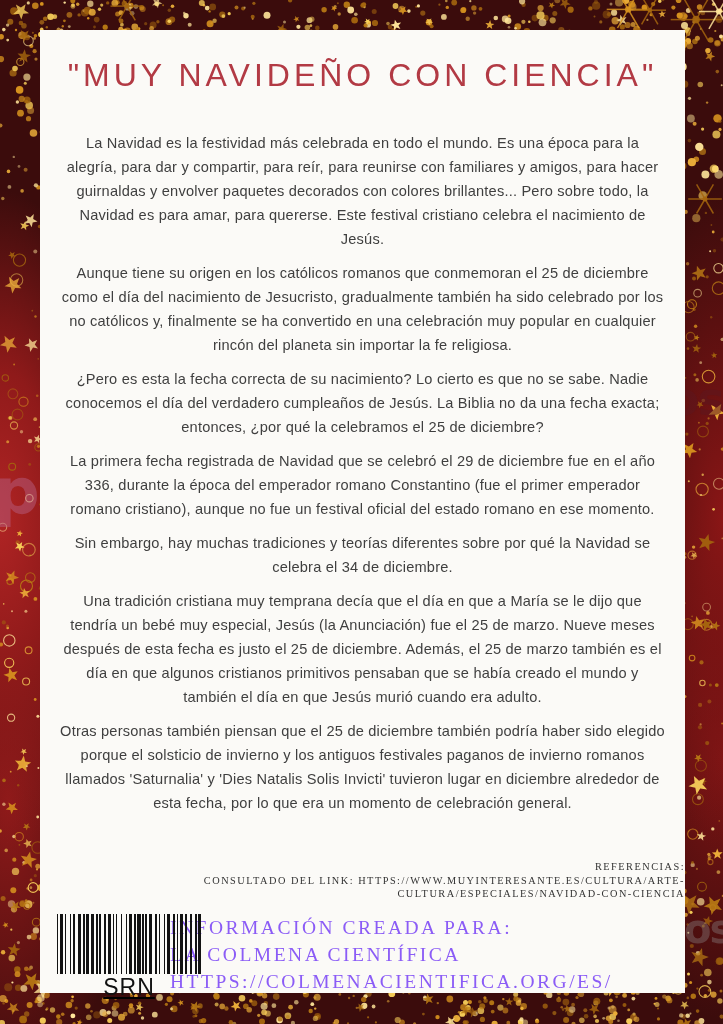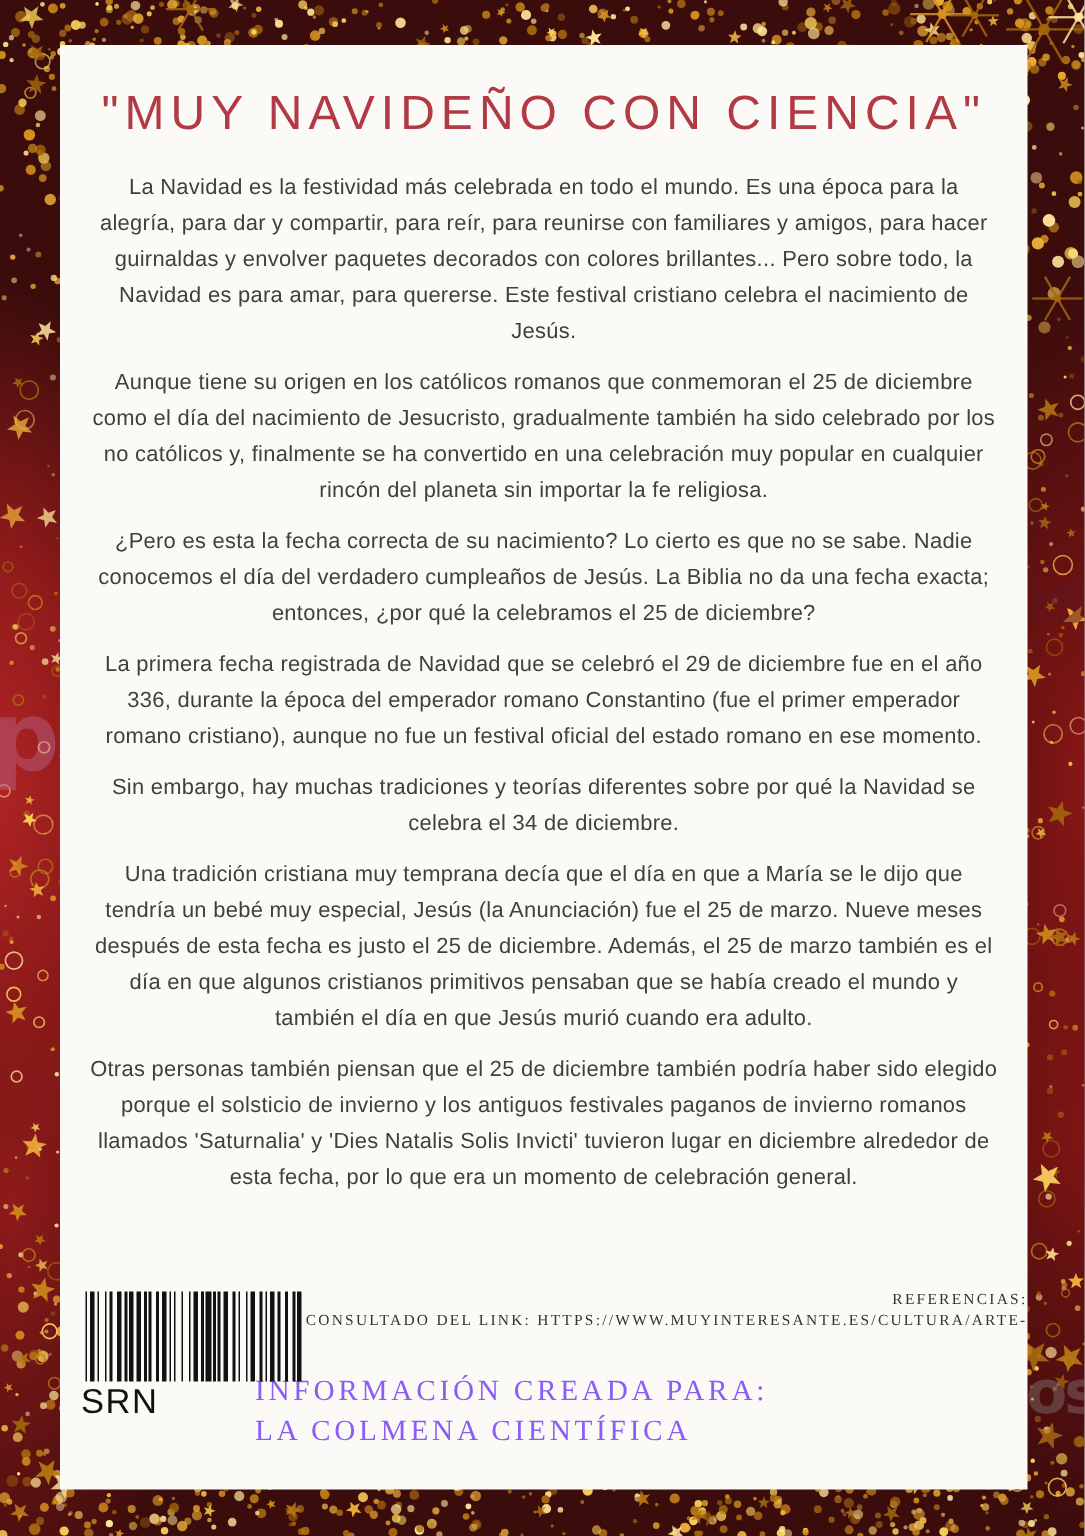--- a/index.html
+++ b/index.html
@@ -17,36 +17,36 @@
   .wm-layer{position:absolute;inset:0;z-index:2;}
   .wm{position:absolute;font-family:"DejaVu Sans",sans-serif;font-weight:bold;letter-spacing:-2px;pointer-events:none;}
   .panel{
     position:absolute;left:40px;top:30px;width:645px;height:963px;z-index:3;
     background:var(--panel,#fbfaf7);box-sizing:border-box;padding:24px 20px 0;
   }
   .title{
     margin:0;text-align:center;font-weight:300;font-size:32px;line-height:43px;
     letter-spacing:4px;color:var(--title-color,#b23a44);
   }
-  .article{margin-top:16px;}
+  .article{margin-top:34px;}
   .article p{
     margin:0 0 10px;text-align:center;font-weight:300;
     font-size:14.6px;line-height:24px;letter-spacing:0.2px;color:#3f3f3f;
   }
   .references{
     position:absolute;left:160px;right:0;top:830px;text-align:right;
     font-family:"Liberation Serif",serif;font-size:10.3px;line-height:13.5px;
     letter-spacing:1.5px;color:#333;
   }
   .footer-info{
     position:absolute;left:130px;right:0;top:884px;text-align:left;
     font-family:"Liberation Serif",serif;font-size:19.5px;line-height:27px;
     letter-spacing:2.5px;color:#8b5cf6;
   }
-  .barcode{position:absolute;left:14px;top:831px;width:150px;text-align:left;}
+  .barcode{position:absolute;left:14px;top:884px;width:150px;text-align:center;text-decoration:underline;}
   .barcode-bars{position:relative;width:145px;height:60px;margin:0 auto;}
   .barcode-bars .bar{position:absolute;top:0;bottom:0;background:#121212;}
   .barcode-label{font-family:"Liberation Sans",sans-serif;font-size:23px;color:#111;letter-spacing:1px;margin-top:0;}
 </style>
 </head>
 <body>
 
 <svg class="border-svg" width="723" height="1024">
     <circle cx="41.8" cy="22.3" r="2.4" fill="#d8941f" opacity="0.54"></circle>
     <circle cx="473.9" cy="7.9" r="2.7" fill="#d8941f" opacity="0.65"></circle>
@@ -1427,25 +1427,27 @@
       <p>¿Pero es esta la fecha correcta de su nacimiento? Lo cierto es que no se sabe. Nadie conocemos el día del verdadero cumpleaños de Jesús. La Biblia no da una fecha exacta; entonces, ¿por qué la celebramos el 25 de diciembre?</p>
       <p>La primera fecha registrada de Navidad que se celebró el 29 de diciembre fue en el año 336, durante la época del emperador romano Constantino (fue el primer emperador romano cristiano), aunque no fue un festival oficial del estado romano en ese momento.</p>
       <p>Sin embargo, hay muchas tradiciones y teorías diferentes sobre por qué la Navidad se celebra el 34 de diciembre.</p>
       <p>Una tradición cristiana muy temprana decía que el día en que a María se le dijo que tendría un bebé muy especial, Jesús (la Anunciación) fue el 25 de marzo. Nueve meses después de esta fecha es justo el 25 de diciembre. Además, el 25 de marzo también es el día en que algunos cristianos primitivos pensaban que se había creado el mundo y también el día en que Jesús murió cuando era adulto.</p>
       <p>Otras personas también piensan que el 25 de diciembre también podría haber sido elegido porque el solsticio de invierno y los antiguos festivales paganos de invierno romanos llamados 'Saturnalia' y 'Dies Natalis Solis Invicti' tuvieron lugar en diciembre alrededor de esta fecha, por lo que era un momento de celebración general.</p>
     </div>
 
   <div class="references">
     <div>REFERENCIAS:</div>
     <div>CONSULTADO DEL LINK: HTTPS://WWW.MUYINTERESANTE.ES/CULTURA/ARTE-</div>
+    <div>CULTURA/ESPECIALES/NAVIDAD-CON-CIENCIA</div>
   </div>
 
   <div class="footer-info">
     <div>INFORMACIÓN CREADA PARA:</div>
     <div>LA COLMENA CIENTÍFICA</div>
+    <div>HTTPS://COLMENACIENTIFICA.ORG/ES/</div>
   </div>
 
   <div class="barcode">
     <div class="barcode-bars">
         <div class="bar" style="left: 0px; width: 1.64773px;"></div>
         <div class="bar" style="left: 3.29545px; width: 3.29545px;"></div>
         <div class="bar" style="left: 8.23864px; width: 1.64773px;"></div>
         <div class="bar" style="left: 13.1818px; width: 1.64773px;"></div>
         <div class="bar" style="left: 16.4773px; width: 1.64773px;"></div>
         <div class="bar" style="left: 21.4205px; width: 3.29545px;"></div>

